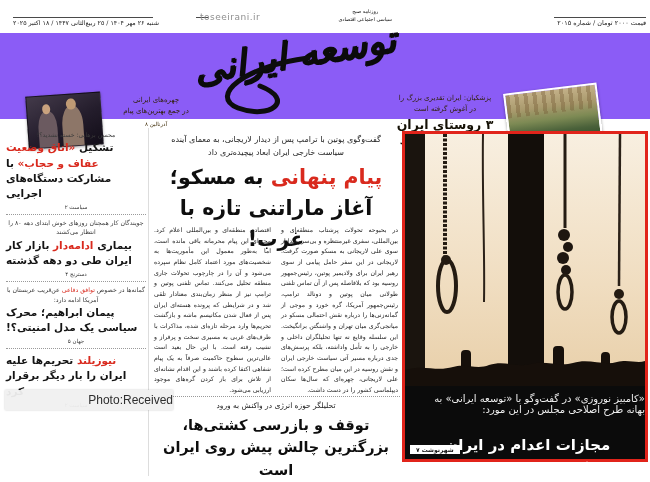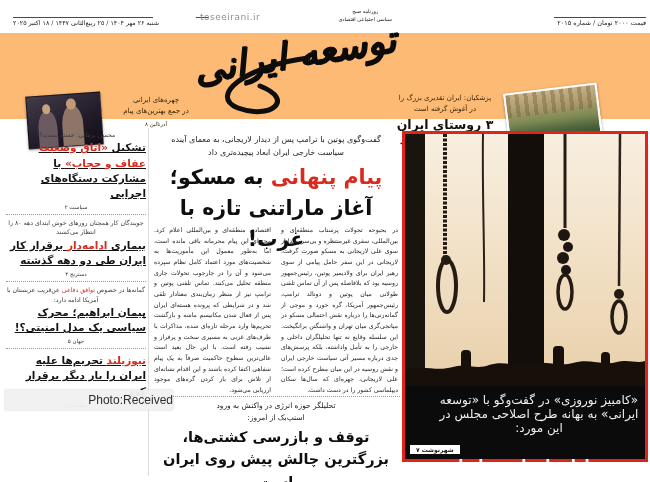--- a/index.html
+++ b/index.html
@@ -13,21 +13,21 @@
   .price{position:absolute;top:19px;right:4px;font-size:6.5px;color:#222;text-align:right;}
   .date{position:absolute;top:19px;left:13px;font-size:6.3px;color:#222;}
   .website{position:absolute;top:12px;left:200px;font-size:9px;color:#8f8f8f;direction:ltr;letter-spacing:.5px;}
   
   .logo-text{position:absolute;top:16px;right:252px;z-index:6;font-size:37px;font-weight:800;font-style:italic;
              color:#0b0b0b;transform:rotate(-9deg);transform-origin:100% 100%;white-space:nowrap;
              font-family:"DejaVu Serif",serif;text-shadow:1px 1px 0 #0b0b0b;}
   .logo-tag{position:absolute;top:8px;right:258px;z-index:7;font-size:5px;color:#111;text-align:center;line-height:1.5;}
   .logo-swirl{position:absolute;top:52px;left:190px;z-index:6;}
   
-  .band{position:absolute;top:33px;left:0;width:650px;height:86px;background:#fdba74;}
+  .band{position:absolute;top:33px;left:0;width:650px;height:86px;background:#8b5cf6;}
   .band-photo-left{position:absolute;top:61px;left:27px;width:73px;height:51px;transform:rotate(-4deg);
        background:linear-gradient(155deg,#433a4a 0%,#241d2c 55%,#120d18 100%);border:1px solid rgba(0,0,0,.25);
        box-shadow:0 1px 3px rgba(0,0,0,.35);z-index:2;overflow:hidden;}
   .bp-fig1{position:absolute;left:14%;top:30%;width:26%;height:75%;background:#6b5a60;border-radius:45% 45% 0 0;}
   .bp-fig2{position:absolute;left:46%;top:22%;width:30%;height:85%;background:#8d7668;border-radius:45% 45% 0 0;}
   .bp-head1{position:absolute;left:20%;top:16%;width:12%;height:20%;background:#c9a27e;border-radius:50%;}
   .bp-head2{position:absolute;left:54%;top:8%;width:13%;height:22%;background:#bf9a74;border-radius:50%;}
   .band-block{position:absolute;text-align:center;z-index:2;}
   .band-k{font-size:7px;color:#2e1f03;line-height:1.55;}
   .band-h{font-size:12.5px;font-weight:bold;color:#141005;margin-top:2px;}
@@ -38,38 +38,38 @@
        border:2px solid #fff;box-shadow:0 1px 3px rgba(0,0,0,.4);z-index:2;
        background:linear-gradient(180deg,#c4b189 0%,#a99a6d 32%,#7d8a54 58%,#4a613a 82%,#35502c 100%);}
   .bpr-tex{position:absolute;inset:0;background:repeating-linear-gradient(90deg,rgba(110,82,45,.35) 0 4px,transparent 4px 9px);height:45%;}
   
   .vrule{position:absolute;top:128px;left:148px;height:348px;border-left:1px solid #ddd;}
   
   .sidebar{position:absolute;top:127px;left:6px;width:140px;z-index:5;}
   .sb-item{padding:3px 0 2px;border-bottom:1px dotted #9a9a9a;}
   .sb-item:last-child{border-bottom:none;}
   .sb-k{font-size:6.2px;color:#3a3a3a;text-align:center;line-height:1.5;}
-  .sb-h{font-size:10.5px;font-weight:bold;color:#141414;text-align:right;line-height:1.45;margin-top:1px;text-decoration:underline;}
+  .sb-h{font-size:10.5px;font-weight:bold;color:#141414;text-align:left;line-height:1.45;margin-top:1px;}
   .sb-p{font-size:5.5px;color:#333;text-align:center;margin:3px 0 2px;}
   .red{color:#D92A1E;}
   
   .centercol{position:absolute;top:133px;left:152px;width:248px;height:345px;}
   .main-kicker{text-align:center;font-size:8px;color:#222;line-height:1.65;}
   .main-headline{text-align:center;font-size:20.5px;font-weight:800;color:#0e0e0e;line-height:1.5;margin-top:3px;}
   .bodyR{position:absolute;top:92px;right:2px;width:117px;font-size:6.2px;line-height:1.72;text-align:justify;color:#1d1d1d;}
   .bodyL{position:absolute;top:92px;left:2px;width:117px;font-size:6.2px;line-height:1.72;text-align:justify;color:#1d1d1d;}
   .center-div{position:absolute;top:263px;left:0;width:100%;border-top:1px dotted #999;}
   .bottom-story{position:absolute;top:267px;left:0;width:100%;text-align:center;}
   .bs-k{font-size:7.5px;color:#222;line-height:1.6;}
   .bs-h{font-size:14.5px;font-weight:800;color:#0e0e0e;line-height:1.55;margin-top:2px;}
   
   .redbox{position:absolute;top:131px;left:402px;width:246px;height:331px;border:3px solid #E1241B;
           box-sizing:border-box;background:#f4e7d2;z-index:4;}
   .caption{position:absolute;left:0;bottom:0;width:100%;height:73px;background:#0b0b0b;color:#fff;}
-  .caption-k{font-size:12px;color:#efefef;text-align:center;padding-top:7px;margin-left:28px;}
+  .caption-k{font-size:10px;color:#efefef;padding-top:7px;margin-left:28px;}
   .caption-h{font-size:15px;font-weight:800;text-align:center;line-height:1.5;margin-top:19px;}
   .caption-badge{position:absolute;left:5px;bottom:5px;background:#fff;color:#111;font-size:6px;
                  font-weight:bold;padding:1px 6px;}
   
   .wm{position:absolute;top:331px;left:26px;z-index:20;direction:ltr;white-space:nowrap;
       font-family:"Liberation Sans",sans-serif;}
   .wm-agency{font-size:36px;font-weight:bold;color:rgba(150,150,150,.55);letter-spacing:2px;}
   .wm-bar{font-size:28px;color:rgba(170,170,170,.5);margin:0 4px;}
   .wm-photo{font-size:23px;color:rgba(175,175,175,.5);letter-spacing:3px;}
   .wm-received{position:absolute;top:390px;left:5px;width:168px;height:20px;z-index:21;direction:ltr;
@@ -125,21 +125,21 @@
   <div class="sidebar">
 
     <div class="sb-item">
       <div class="sb-k"><span>محسن برهانی: خسته نشدید؟!</span></div>
       <div class="sb-h"><span>تشکیل </span><span class="red">«اتاق وضعیت عفاف و حجاب»</span><span> با مشارکت دستگاه‌های اجرایی</span></div>
       <div class="sb-p">سیاست ۲</div>
     </div>
 
     <div class="sb-item">
       <div class="sb-k"><span>جویندگان کار همچنان روزهای خوش ابتدای دهه ۸۰ را انتظار می‌کشند</span></div>
-      <div class="sb-h"><span>بیماری </span><span class="red">ادامه‌دار</span><span> برقرار کار ایران طی دو دهه گذشته</span></div>
+      <div class="sb-h"><span>بیماری </span><span class="red">ادامه‌دار</span><span> بازار کار ایران طی دو دهه گذشته</span></div>
       <div class="sb-p">دسترنج ۴</div>
     </div>
 
 
     <div class="sb-item">
       <div class="sb-k"><span>گمانه‌ها در خصوص </span><span class="red">توافق دفاعی</span><span> عن‌قریب عربستان با آمریکا ادامه دارد:</span></div>
       <div class="sb-h"><span>پیمان ابراهیم؛ محرک سیاسی یک مدل امنیتی؟!</span></div>
       <div class="sb-p">جهان ۵</div>
     </div>
 
@@ -158,21 +158,20 @@
     <div class="main-headline">
       <div><span class="red">پیام پنهانی</span><span> به مسکو؛</span></div>
       <div>آغاز ماراتنی تازه با غرب!</div>
     </div>
     <div class="bodyR">در بحبوحه تحولات پرشتاب منطقه‌ای و بین‌المللی، سفری غیرمنتظره و بی‌سروصدا از سوی علی لاریجانی به مسکو صورت گرفت. لاریجانی در این سفر حامل پیامی از سوی رهبر ایران برای ولادیمیر پوتین، رئیس‌جمهور روسیه بود که بلافاصله پس از آن تماس تلفنی طولانی میان پوتین و دونالد ترامپ، رئیس‌جمهور آمریکا، گره خورد و موجی از گمانه‌زنی‌ها را درباره نقش احتمالی مسکو در میانجی‌گری میان تهران و واشنگتن برانگیخت. این سلسله وقایع نه تنها تحلیلگران داخلی و خارجی را به تأمل واداشته، بلکه پرسش‌های جدی درباره مسیر آتی سیاست خارجی ایران و نقش روسیه در این میان مطرح کرده است؛ علی لاریجانی، چهره‌ای که سال‌ها سکان دیپلماسی کشور را در دست داشت.</div>
     <div class="bodyL">اقتصادی منطقه‌ای و بین‌المللی اعلام کرد. محتوای این پیام محرمانه باقی مانده است، اما به‌طور معمول این مأموریت‌ها به شخصیت‌های مورد اعتماد کامل نظام سپرده می‌شود و آن را در چارچوب تحولات جاری منطقه تحلیل می‌کنند. تماس تلفنی پوتین و ترامپ نیز از منظر زمان‌بندی معنادار تلقی شد و در شرایطی که پرونده هسته‌ای ایران پس از فعال شدن مکانیسم ماشه و بازگشت تحریم‌ها وارد مرحله تازه‌ای شده، مذاکرات با طرف‌های غربی به مسیری سخت و پرفراز و نشیب رفته است. با این حال بعید است عالی‌ترین سطوح حاکمیت صرفاً به یک پیام شفاهی اکتفا کرده باشند و این اقدام نشانه‌ای از تلاش برای باز کردن گره‌های موجود ارزیابی می‌شود.</div>
     <div class="center-div"></div>
     <div class="bottom-story">
       <div class="bs-k">
         <div>تحلیلگر حوزه انرژی در واکنش به ورود</div>
-        <div>اسنپ‌بک از امروز:</div>
       </div>
       <div class="bs-h">
         <div>توقف و بازرسی کشتی‌ها،</div>
         <div>بزرگترین چالش پیش روی ایران است</div>
       </div>
 
     </div>
   </div>
 
   <div class="redbox">

